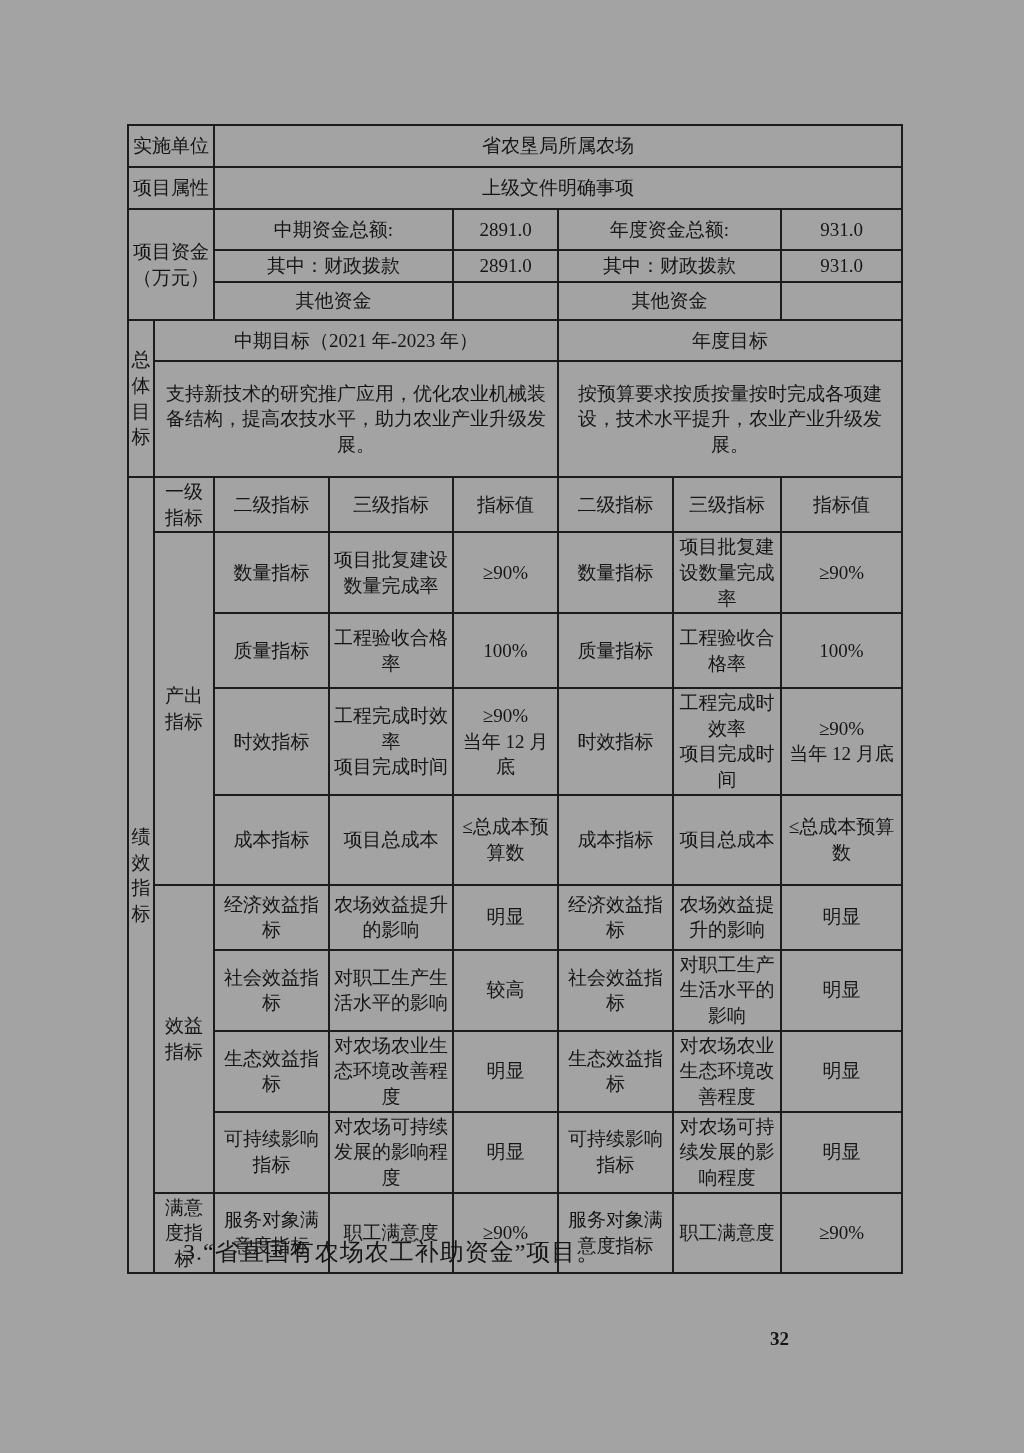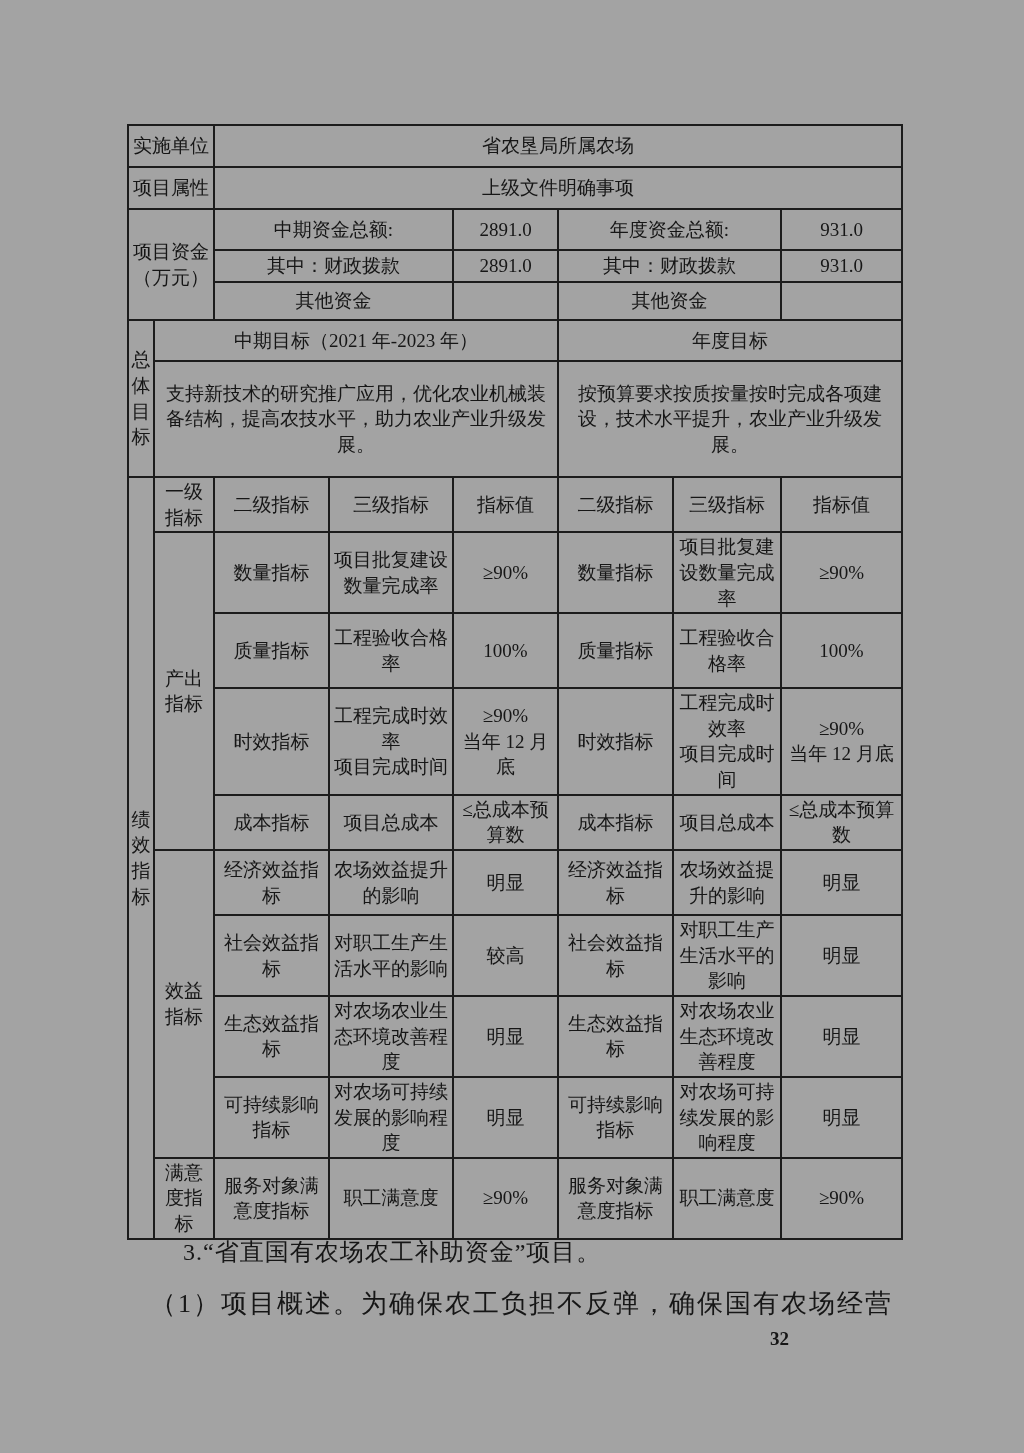--- a/index.html
+++ b/index.html
@@ -145,21 +145,21 @@
 项目完成时间</td>
       <td class="val">≥90%
 当年 12 月底</td>
       <td class="l2">时效指标</td>
       <td class="l3">工程完成时效率
 项目完成时间</td>
       <td class="val">≥90%
 当年 12 月底</td>
     </tr>
 
-    <tr style="height:55px">
+    <tr style="height:90px">
       <td class="l2">成本指标</td>
       <td class="l3">项目总成本</td>
       <td class="val">≤总成本预算数</td>
       <td class="l2">成本指标</td>
       <td class="l3">项目总成本</td>
       <td class="val">≤总成本预算数</td>
     </tr>
 
     <tr style="height:65px">
       <td rowspan="4" class="grp">效益指标</td>
@@ -204,16 +204,15 @@
       <td class="l3">职工满意度</td>
       <td class="val">≥90%</td>
       <td class="l2">服务对象满意度指标</td>
       <td class="l3">职工满意度</td>
       <td class="val">≥90%</td>
     </tr>
   </tbody>
     </table>
 
   <div class="heading3">3.“省直国有农场农工补助资金”项目。</div>
-  <div class="para">（1）项目概述。为确保农工负担不反弹，确保国有农场经营</div>
   <div class="pagenum">32</div>
 
 </div>
 
 </body></html>

